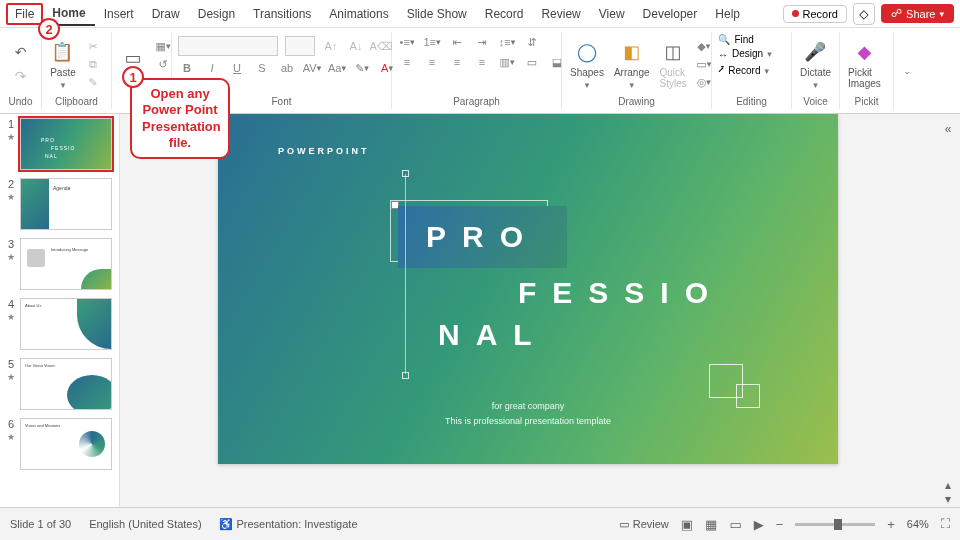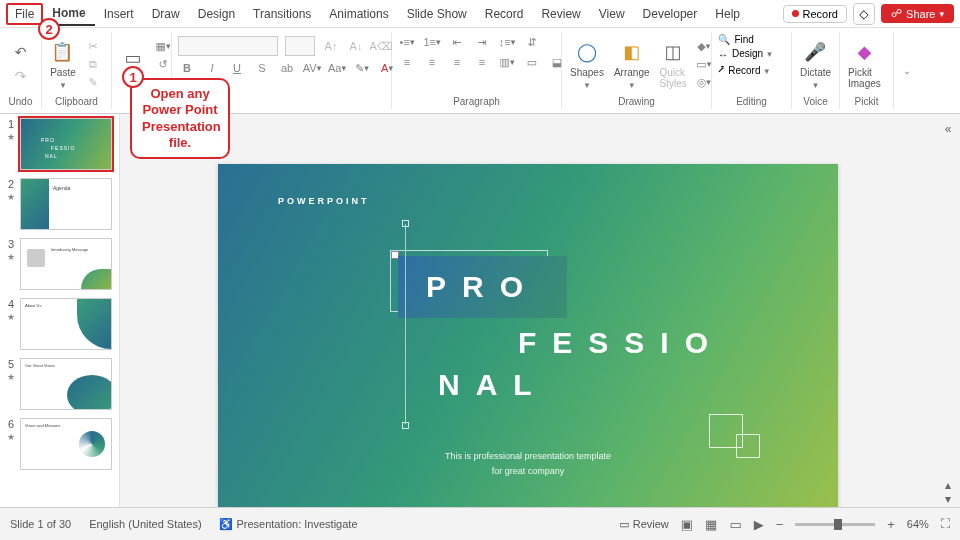--- a/index.html
+++ b/index.html
@@ -38,21 +38,21 @@
   
   .workspace { position: absolute; top: 114px; bottom: 26px; left: 0; right: 0; background: #f3f3f3; display: flex; }
   .thumbs { width: 120px; background: #fff; border-right: 1px solid #e0e0e0; overflow: hidden; padding: 4px 6px; }
   .thumb-item { display: flex; gap: 4px; margin-bottom: 8px; }
   .thumb-num { font-size: 11px; color: #555; width: 10px; display:flex; flex-direction:column; align-items:center; gap:2px;}
   .star { font-size: 9px; color: #888; }
   .thumb { width: 92px; height: 52px; border: 1px solid #ccc; background: #fff; position: relative; overflow: hidden; font-size: 5px; }
   .thumb.sel { outline: 2px solid #d9262a; }
   .thumb.gradient { background: linear-gradient(120deg,#286a8c 0%, #3a9c7a 50%, #8ab54a 100%); }
 
-  .canvas-wrap { flex: 1; position: relative; overflow: hidden; display: flex; align-items: flex-end; justify-content: center; }
+  .canvas-wrap { flex: 1; position: relative; overflow: hidden; display: flex; align-items: flex-start; justify-content: center; }
   .right-gutter { width: 24px; background: #f3f3f3; display: flex; flex-direction: column; align-items: center; justify-content: space-between; padding: 8px 0; font-size: 12px; color: #666; }
   .slide { width: 620px; height: 350px; background: linear-gradient(120deg,#2a6f93 0%, #349a78 45%, #5bb36a 70%, #9bbf4c 100%); position: relative; box-shadow: 0 1px 4px rgba(0,0,0,0.2); color: #fff; font-family: Arial, sans-serif; }
   .slide .tag { position: absolute; top: 32px; left: 60px; font-size: 9px; letter-spacing: 3px; font-weight: 600; }
   .title-block { position: absolute; top: 92px; left: 180px; right: 60px; }
   .pro-box { background: linear-gradient(120deg,#2d6fa4,#3a9070); display: inline-block; padding: 14px 28px; font-size: 30px; letter-spacing: 16px; font-weight: 600; position: relative; }
   .txt-line { font-size: 30px; letter-spacing: 16px; font-weight: 600; margin-top: 8px; }
   .txt2 { margin-left: 120px; }
   .txt3 { margin-left: 40px; }
   .sel-handles { position: absolute; border: 1px solid rgba(255,255,255,0.7); }
   .sel-handles::before, .sel-handles::after { content:""; position:absolute; width:6px; height:6px; background:#fff; border:1px solid #888; }
@@ -164,20 +164,21 @@
         <span class="mini">ab</span>
         <span class="mini">AV<span class="chev">▾</span></span>
         <span class="mini">Aa<span class="chev">▾</span></span>
         <span class="mini">✎<span class="chev">▾</span></span>
         <span class="mini">
             <span style="color:#d9262a">A</span>
             <span class="chev">▾</span>
           </span>
       </div>
     </div>
+    <div class="rg-title">Font</div>
   </div>
 
   <div class="ribbon-group" style="width:170px">
     <div class="rg-body disabled" style="flex-direction:column; align-items:flex-start; gap:4px">
       <div class="tool-row">
         <span class="mini">•≡<span class="chev">▾</span></span>
         <span class="mini">1≡<span class="chev">▾</span></span>
         <span class="mini">⇤</span>
         <span class="mini">⇥</span>
         <span class="mini">↕≡<span class="chev">▾</span></span>
@@ -355,22 +356,22 @@
         <div class="txt-line txt2">FESSIO</div>
         <div class="txt-line txt3">NAL</div>
       </div>
 
       <div class="deco-line" style="top:60px;left:187px;width:1px;height:200px"></div>
       <div class="deco-sq" style="top:258px;left:184px;width:7px;height:7px"></div>
       <div class="deco-sq" style="top:56px;left:184px;width:7px;height:7px"></div>
       <div class="deco-sq" style="top:250px;right:95px;width:34px;height:34px"></div>
       <div class="deco-sq" style="top:270px;right:78px;width:24px;height:24px"></div>
       <div class="subtitle">
+        <div>for great company</div>
         <div>This is professional presentation template</div>
-        <div>for great company</div>
       </div>
     </div>
   </div>
 
   <div class="right-gutter">
     <span>«</span>
     <div style="flex:1"></div>
     <span>▴</span>
     <span>▾</span>
   </div>

